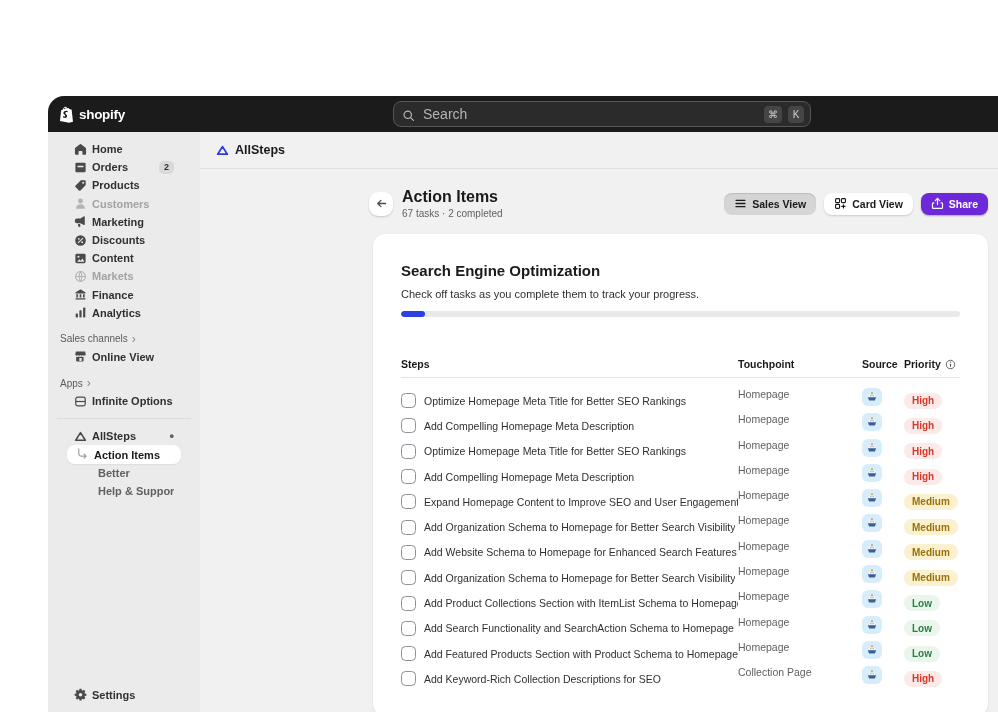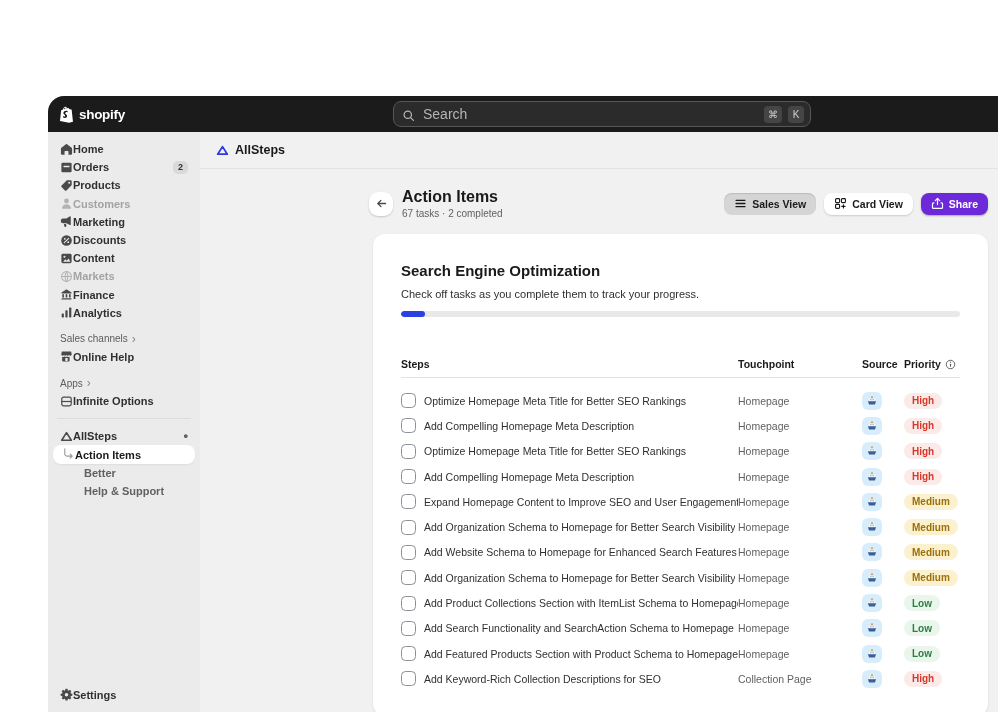--- a/index.html
+++ b/index.html
@@ -33,22 +33,22 @@
     min-width:16px; height:17px; padding:0 4px; background:#454545; border-radius:4px;
     color:#cfcfcf; font-size:10px; display:flex; align-items:center; justify-content:center;
   }
   
   .app-body { flex:1; display:flex; min-height:0; }
   .sidebar {
     flex:0 0 152px; width:152px; background:#ebebeb; position:relative;
     padding-top:8px; font-size:11px;
   }
   .side-item {
-    height:18.2px; margin:0 5px; padding:0 7px; border-radius:8px;
-    display:flex; align-items:center; font-weight:600; color:#303030; cursor:pointer;
+    height:18.2px; margin:0 19px; padding:0 7px; border-radius:8px;
+    display:flex; align-items:center; gap:5px; font-weight:600; color:#303030; cursor:pointer;
   }
   .side-item .ic { width:13px; height:13px; flex:0 0 13px; color:#4a4a4a; display:flex; }
   .side-item .ic svg { width:100%; height:100%; }
   .side-item.disabled { color:#a3a3a3; }
   .side-item.disabled .ic { color:#b3b3b3; }
   .side-item .lbl { white-space:nowrap; overflow:hidden; }
   .badge {
     margin-left:auto; background:#d9d9d9; border-radius:5px;
     font-size:9px; font-weight:600; padding:1.5px 5px; color:#303030;
   }
@@ -107,21 +107,21 @@
   .thead {
     display:flex; margin-top:41px; padding-bottom:7px;
     border-bottom:1px solid #e3e3e3; font-size:10.5px; font-weight:700; color:#1a1a1a;
   }
   .col-steps { width:337px; display:flex; align-items:center; min-width:0; }
   .col-touch { width:124px; }
   .col-source{ width:42px; }
   .col-pri   { flex:1; display:flex; align-items:center; gap:4px; }
   .info-ic { width:11px; height:11px; display:flex; cursor:pointer; }
   .rows { margin-top:10px; }
-  .trow { display:flex; align-items:center; height:25.3px; }
+  .trow { display:flex; height:25.3px; }
   .cb {
     width:15px; height:15px; border:1.5px solid #8a9096; border-radius:4.5px;
     background:#fff; margin-right:8px; cursor:pointer; flex:0 0 15px;
   }
   .step-label { font-size:10.5px; color:#303030; white-space:nowrap; overflow:hidden; }
   .touch { font-size:10.5px; color:#616161; }
   .src-pill {
     width:20px; height:18px; background:#d7edfb; border-radius:6px;
     display:flex; align-items:center; justify-content:center;
   }
@@ -269,21 +269,21 @@
       </div>
       <div id="nav-sales">
           <div class="side-item">
             <span class="ic">
               <svg viewBox="0 0 14 14">
                 <path fill="currentColor" d="M2.1 1.6h9.8l.7 2.8c.2.9-.5 1.8-1.5 1.8-.6 0-1.1-.3-1.4-.8-.3.5-.8.8-1.4.8-.5 0-1-.3-1.3-.7-.3.4-.8.7-1.3.7-.6 0-1.1-.3-1.4-.8-.3.5-.8.8-1.4.8-1 0-1.7-.9-1.5-1.8Z"></path>
                 <path fill="currentColor" d="M2.3 7.2c.4.2.8.3 1.2.3.5 0 1-.1 1.4-.4.4.3.9.4 1.4.4s1-.1 1.4-.4c.4.3.9.4 1.4.4.4 0 .8-.1 1.2-.3v4.2a1 1 0 0 1-1 1H3.3a1 1 0 0 1-1-1Z"></path>
                 <rect fill="#ebebeb" x="5.7" y="8.6" width="2.6" height="3.2" rx=".4"></rect>
               </svg>
             </span>
-            <span class="lbl">Online Help</span>
+            <span class="lbl">Online View</span>
           </div>
         </div>
 
       <div class="section-head">
         <span>Apps</span>
         <span class="chev">›</span>
       </div>
       <div id="nav-apps">
           <div class="side-item">
             <span class="ic">

